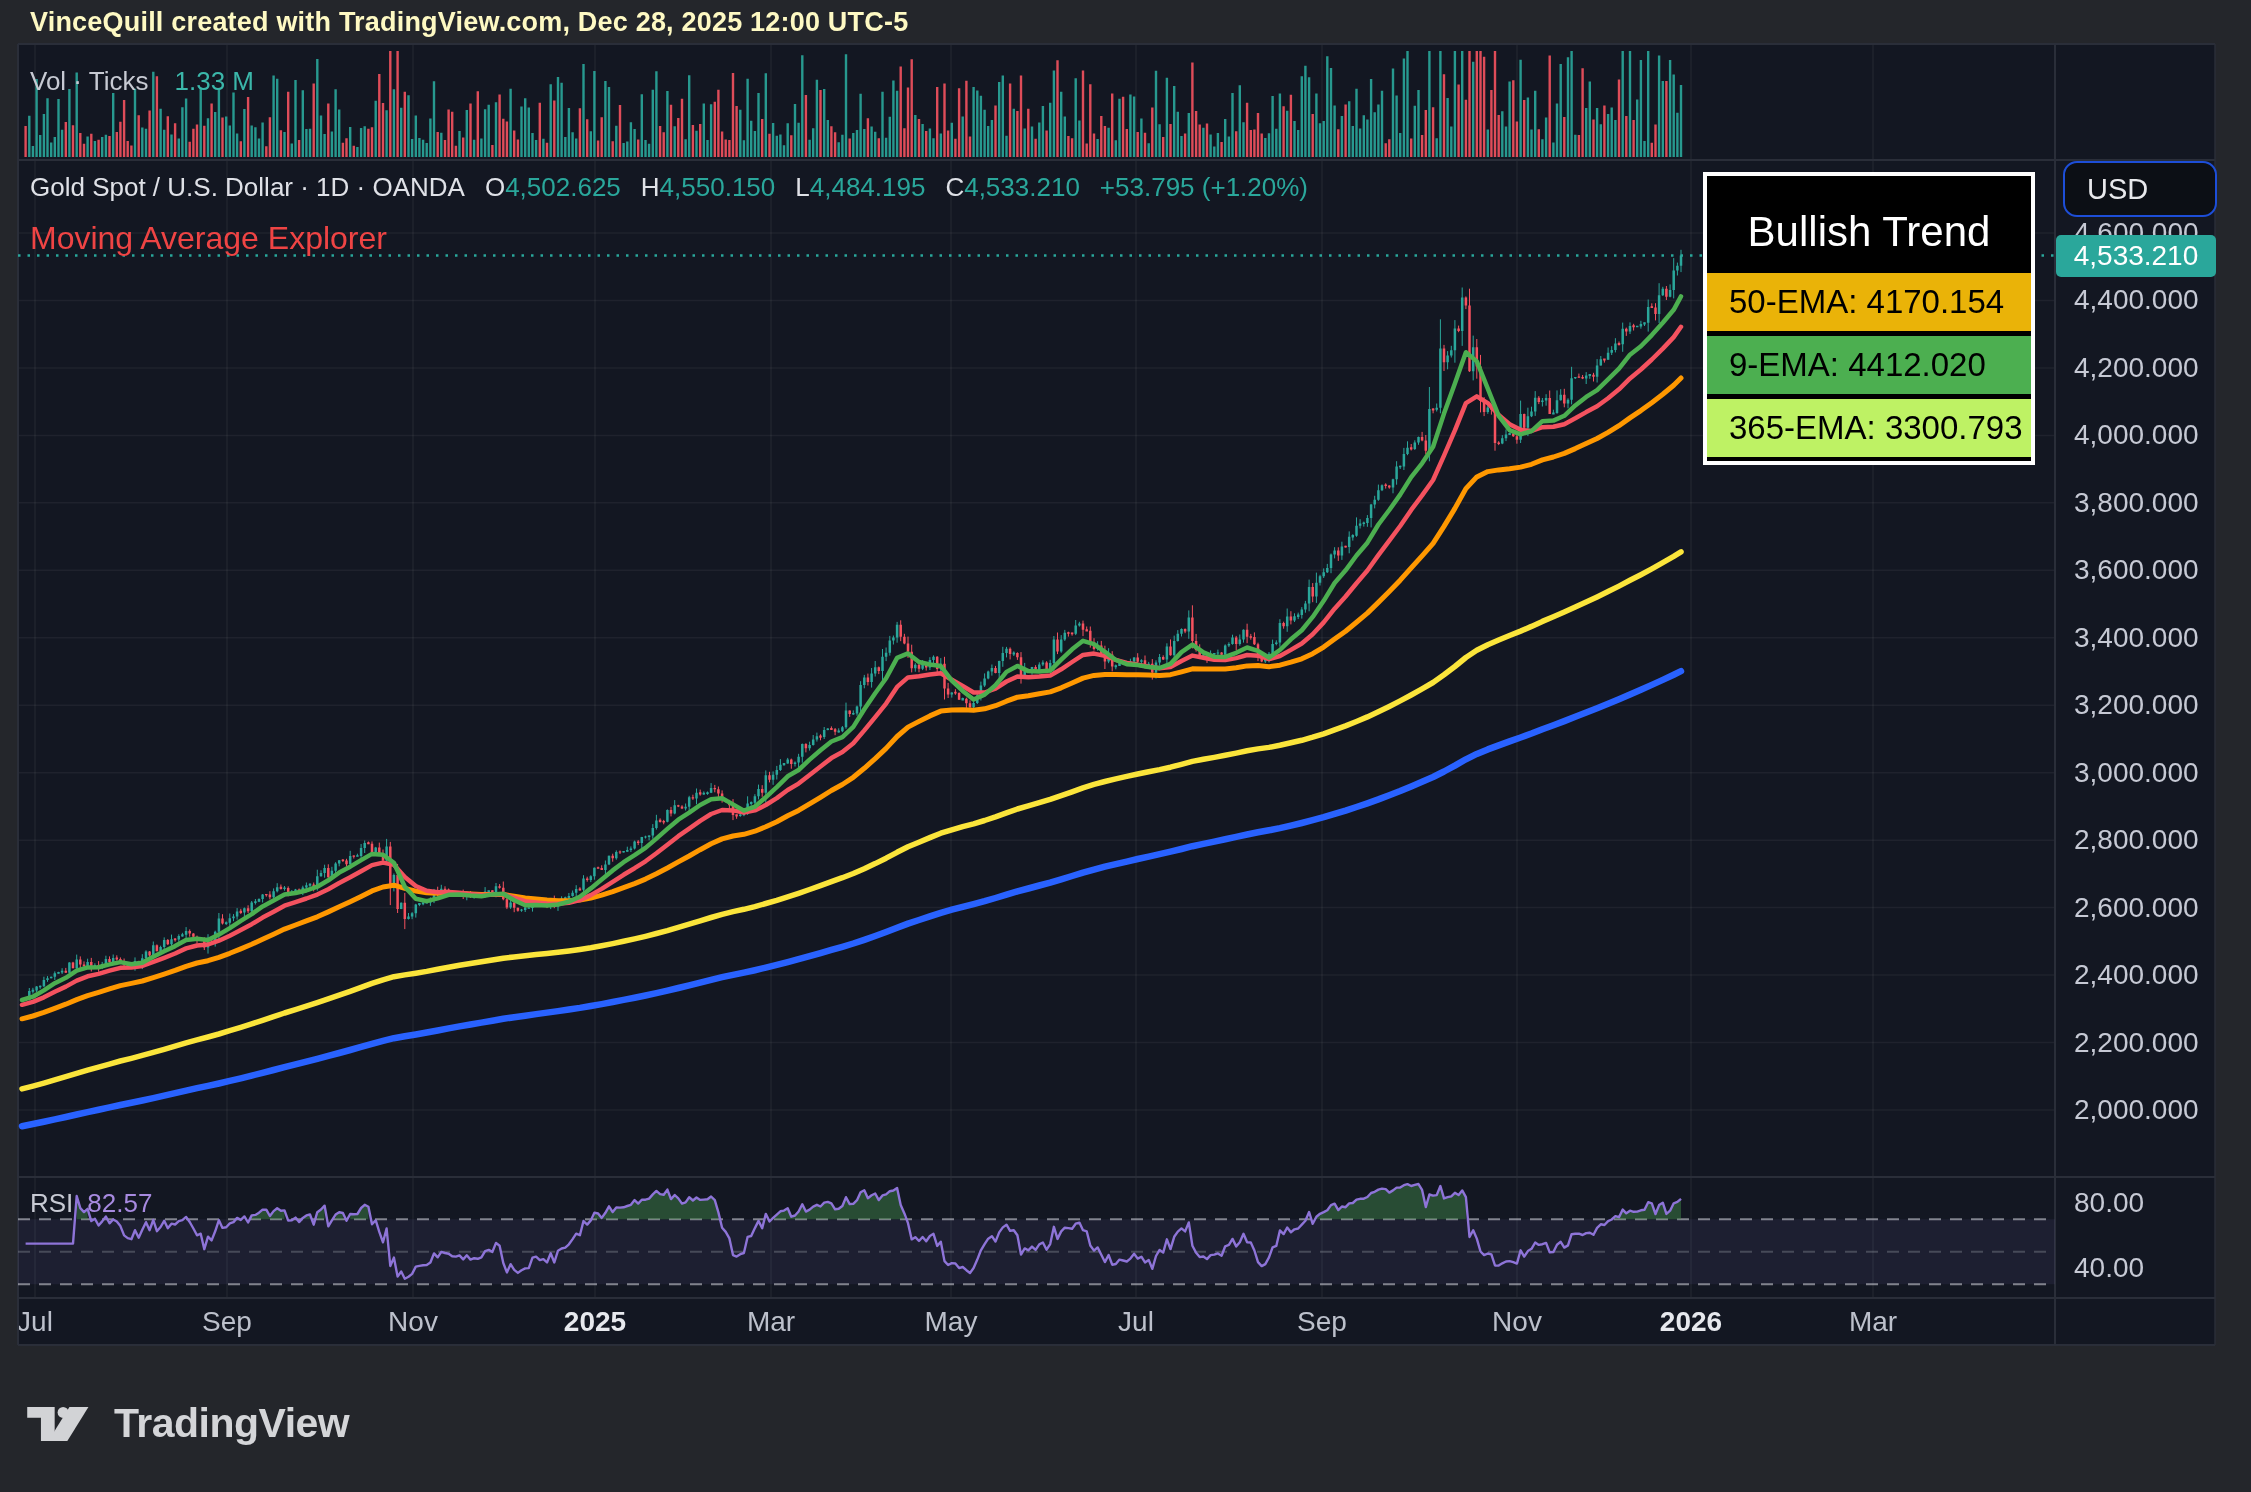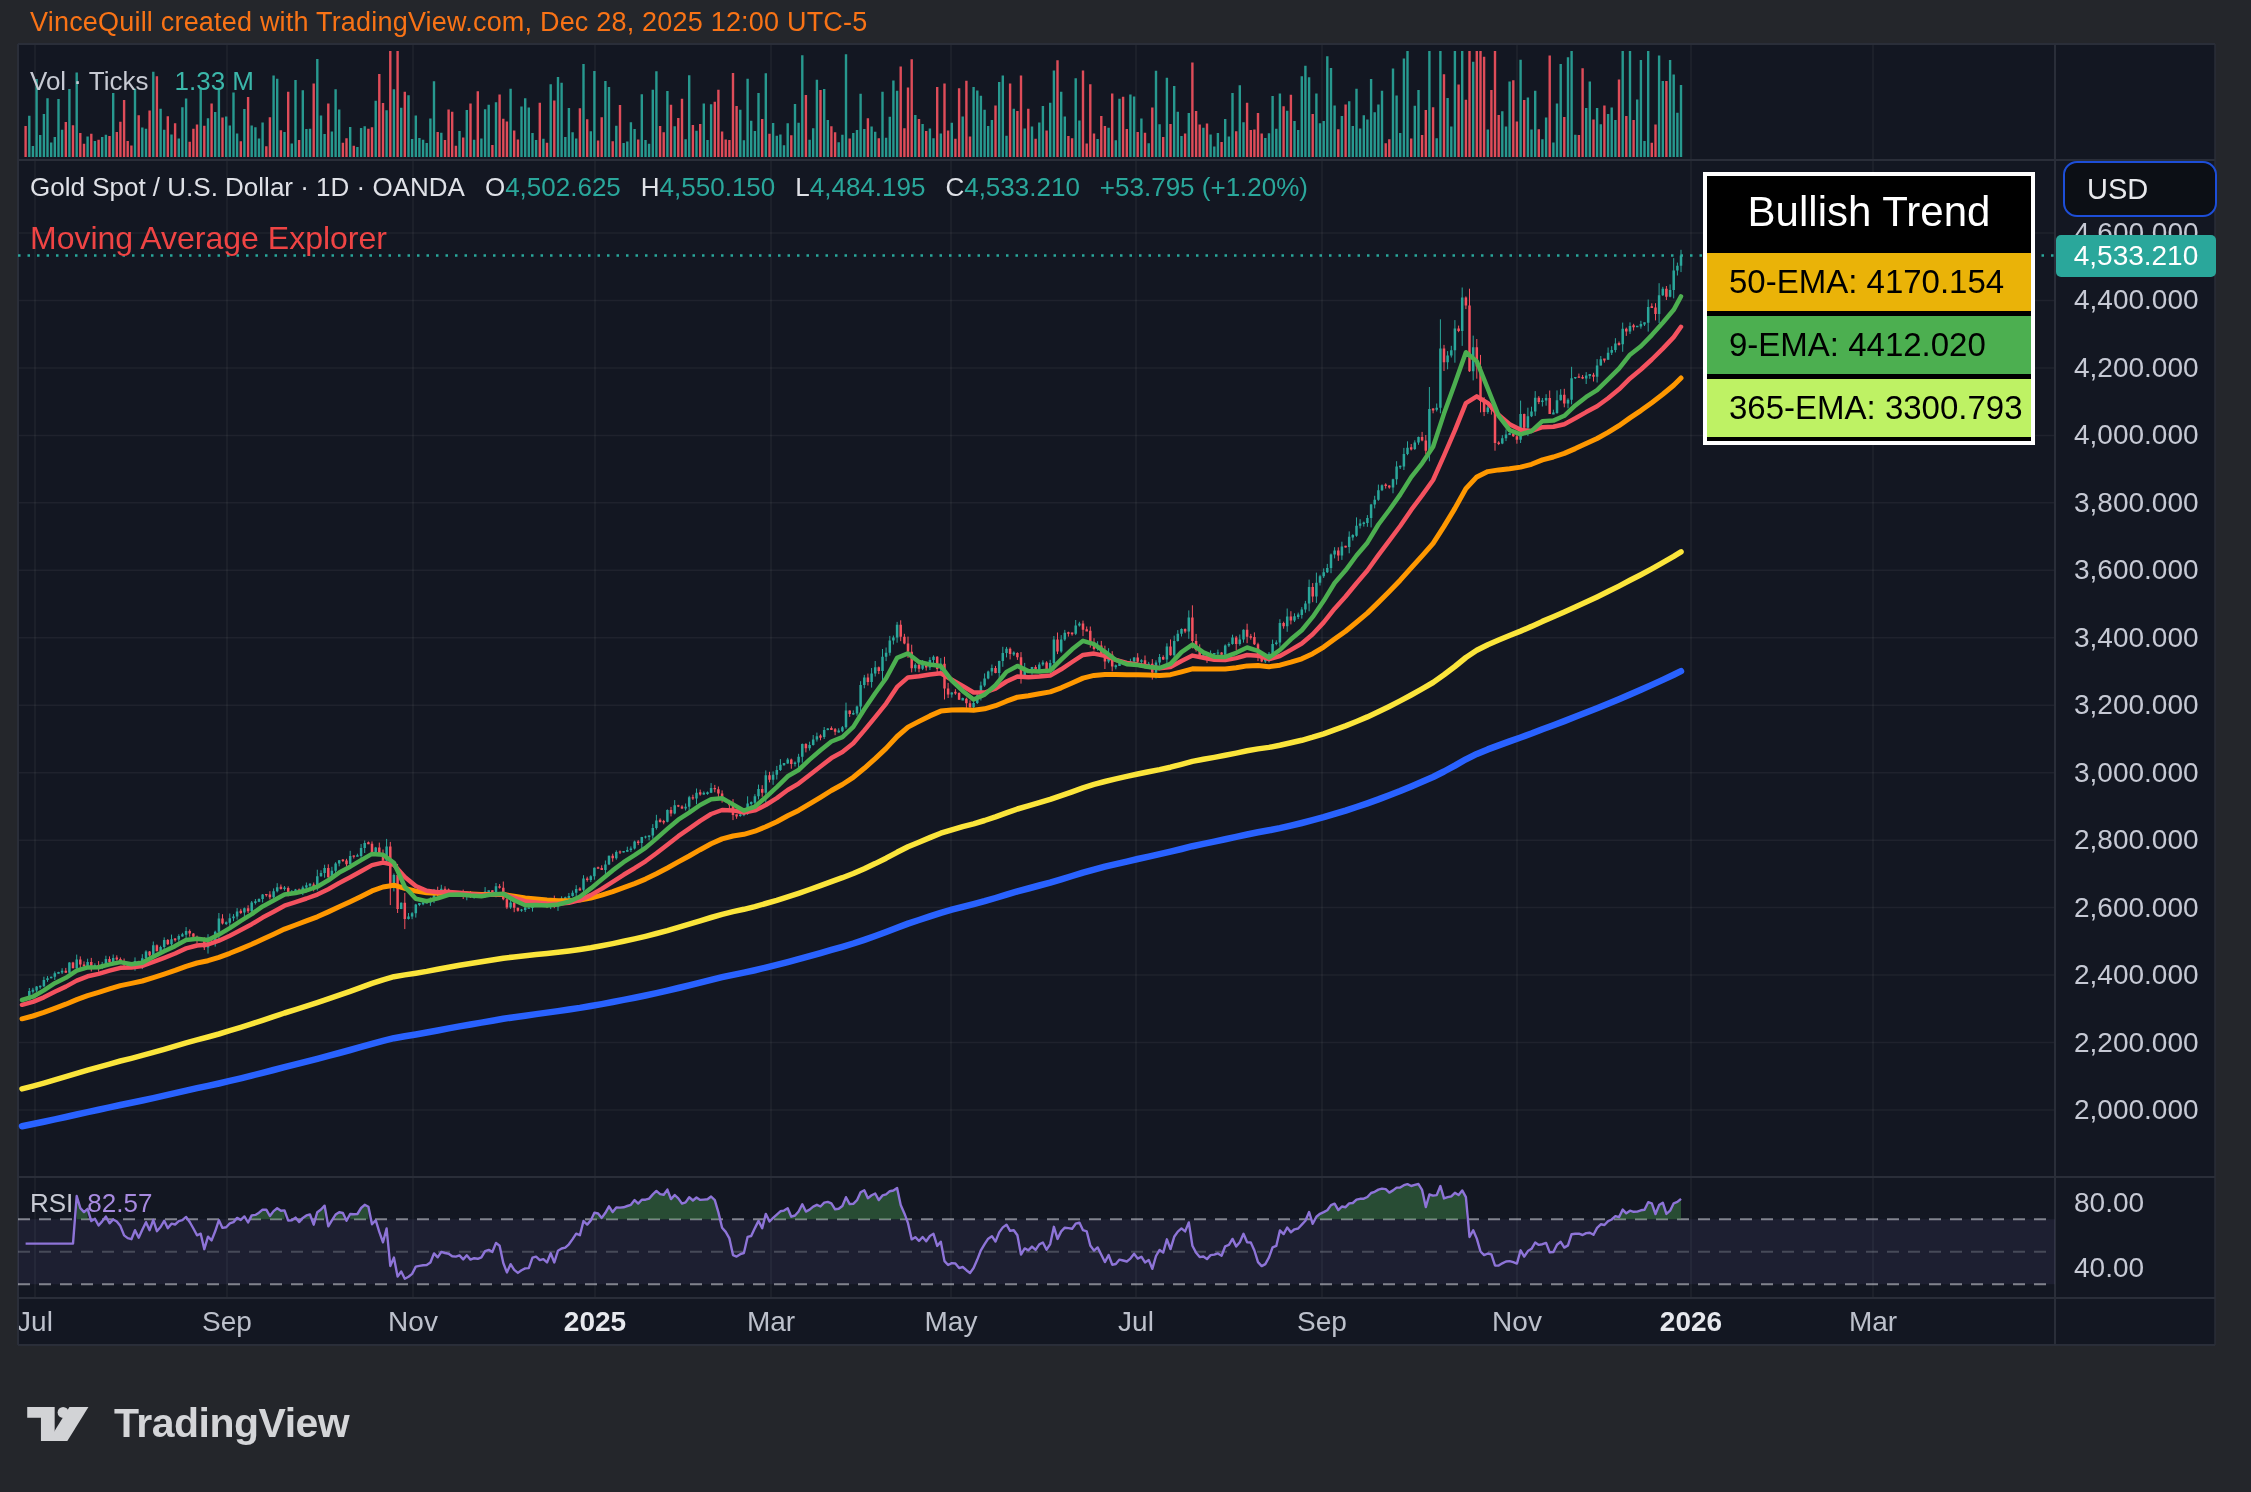--- a/index.html
+++ b/index.html
@@ -1,33 +1,33 @@
 <!DOCTYPE html>
 <html><head>
 <meta charset="utf-8">
 <style>
   html,body{margin:0;padding:0;width:2251px;height:1492px;background:#24262b;
     font-family:"Liberation Sans",sans-serif;overflow:hidden;}
   .page{position:relative;width:2251px;height:1492px;}
   .widget{position:absolute;left:18px;top:44px;width:2197px;height:1301px;background:#131722;z-index:0;}
   #chart-svg{position:absolute;left:0;top:0;z-index:1;}
   .overlay{position:absolute;z-index:2;white-space:nowrap;}
-  .header{left:30px;top:7px;font-size:27px;font-weight:400;color:#f97316;letter-spacing:0.2px;}
+  .header{left:30px;top:7px;font-size:27px;font-weight:700;color:#fef9c3;letter-spacing:0.2px;}
   .vol-legend{left:30px;top:66px;font-size:26px;}
   .lg-gray{color:#c7cad3;}
   .lg-teal{color:#3bb7aa;margin-left:26px;}
   .lg-purple{color:#a78ae0;margin-left:14px;}
   .symbol-line{left:30px;top:172px;font-size:26px;color:#dfe1e7;}
   .og{margin-left:20px;}
   .olbl{color:#dfe1e7;}
   .oval{color:#2aa79b;}
   .change{color:#2aa79b;margin-left:20px;}
   .indicator-line{left:30px;top:220px;font-size:32px;color:#ef4444;}
   .ma-box{left:1703px;top:172px;width:332px;background:#000;border:4px solid #fff;z-index:5;box-sizing:border-box;padding-bottom:4px;}
-  .ma-title{height:72px;display:flex;align-items:center;justify-content:center;font-size:42px;color:#fff;background:#000;}
+  .ma-title{height:72px;display:flex;align-items:center;justify-content:center;font-size:42px;color:#fff;background:#000;margin-top:20px;}
   .ma-row{margin:5px 0 0 0;height:58px;font-size:33px;display:flex;align-items:center;padding-left:22px;color:#000;}
   .ma-atr{justify-content:center;padding-left:0;color:#fff;background:#000;}
   .usd-btn{left:2063px;top:161px;width:154px;height:56px;background:#0c0f15;border:2px solid #1d4ed8;border-radius:14px;
     color:#e8e9ec;font-size:29px;display:flex;align-items:center;padding-left:22px;box-sizing:border-box;z-index:3;}
   .price-tag{left:2056px;top:235px;width:160px;height:42px;background:#2aa79b;border-radius:5px;color:#fff;
     font-size:28px;display:flex;align-items:center;justify-content:center;z-index:6;}
   .axis-tick{position:absolute;left:2074px;font-size:28px;color:#c6c9d4;height:30px;line-height:30px;}
   .month-label{position:absolute;top:1306px;font-size:28px;color:#bcc0cb;transform:translateX(-50%);}
   .month-label.bold{font-weight:700;color:#e7e9ee;}
   .rsi-legend{left:30px;top:1188px;font-size:26px;}

